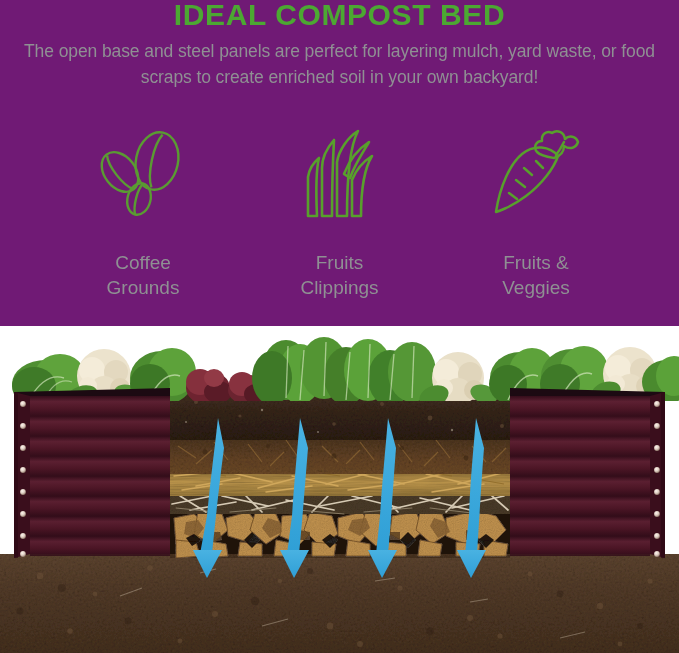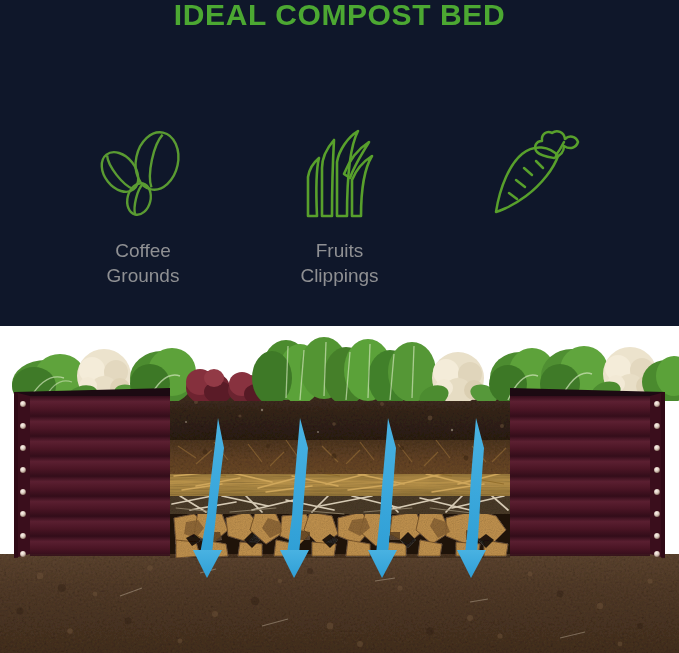--- a/index.html
+++ b/index.html
@@ -5,21 +5,21 @@
   * { box-sizing: border-box; margin: 0; padding: 0; }
   html, body {
     width: 679px; height: 653px;
     background: #ffffff;
     font-family: "Liberation Sans", sans-serif;
     overflow: hidden;
   }
   #page {
     position: relative;
     width: 679px; height: 653px;
-    background: #0f172a;
+    background: #701a75;
   }
 
   
   .header { position: absolute; left: 0; top: 0; width: 679px; padding-top: 0px; text-align: center; }
   .title {
     font-size: 30px;
     font-weight: bold;
     letter-spacing: 0.6px;
     color: #4ca832;
     line-height: 30px;
@@ -36,21 +36,21 @@
 
   
   .features {
     position: absolute;
     left: 0; top: 128px;
     width: 679px;
     display: flex;
     justify-content: space-between;
     padding: 0 48px;
   }
-  .feature { width: 190px; display: flex; flex-direction: column; align-items: center; }
+  .feature { width: 190px; display: flex; flex-direction: column; align-items: center; gap: 12px; }
   .feature-icon { height: 92px; display: flex; align-items: flex-end; justify-content: center; }
   .feature-label {
     margin-top: 18px;
     font-size: 19px;
     line-height: 25px;
     color: #8f9093;
     font-weight: 300;
     text-align: center;
     white-space: pre-line;
   }
@@ -65,20 +65,21 @@
   }
   .scene svg { display: block; }
 </style>
 </head>
 <body>
 
 <div id="page">
 
   <div class="header">
     <div class="title">IDEAL COMPOST BED</div>
+    <div class="subtitle">The open base and steel panels are perfect for layering mulch, yard waste, or food scraps to create enriched soil in your own backyard!</div>
   </div>
 
   <div class="features">
 
     <div class="feature">
       <div class="feature-icon">
         <svg width="108" height="92" viewBox="0 0 108 92">
           <g fill="none" stroke="#5a9b32" stroke-width="2.4">
             <ellipse cx="68" cy="33" rx="21" ry="29" transform="rotate(12 68 33)"></ellipse>
             <path d="M68 6 C61 18 61 48 68 60" transform="rotate(12 68 33)"></path>
@@ -116,20 +117,22 @@
             <path d="M12 84 C12 84 26 80 42 68 C58 56 70 40 74 28 C66 18 50 16 38 26 C26 36 16 58 12 84 Z"></path>
             <path d="M40 40 L48 47"></path>
             <path d="M32 52 L41 59"></path>
             <path d="M25 65 L33 71"></path>
             <path d="M52 33 L59 40"></path>
             <path d="M70 30 C76 28 80 24 80 18 C86 22 92 20 94 14 C92 8 85 7 81 11 C80 4 73 1 68 5 C63 2 57 6 58 13 C52 13 49 19 53 24 C57 28 64 29 70 30 Z"></path>
             <path d="M72 27 C76 22 78 18 80 14"></path>
           </g>
         </svg>
       </div>
+      <div class="feature-label">Fruits &amp;
+Veggies</div>
     </div>
   </div>
 
   <div class="scene">
     <svg width="679" height="327" viewBox="0 0 679 327">
       <defs>
 
         <filter id="rough" x="-5%" y="-5%" width="110%" height="110%">
           <feTurbulence type="fractalNoise" baseFrequency="0.9" numOctaves="4" seed="7" result="n"></feTurbulence>
           <feColorMatrix in="n" type="saturate" values="0" result="g"></feColorMatrix>

